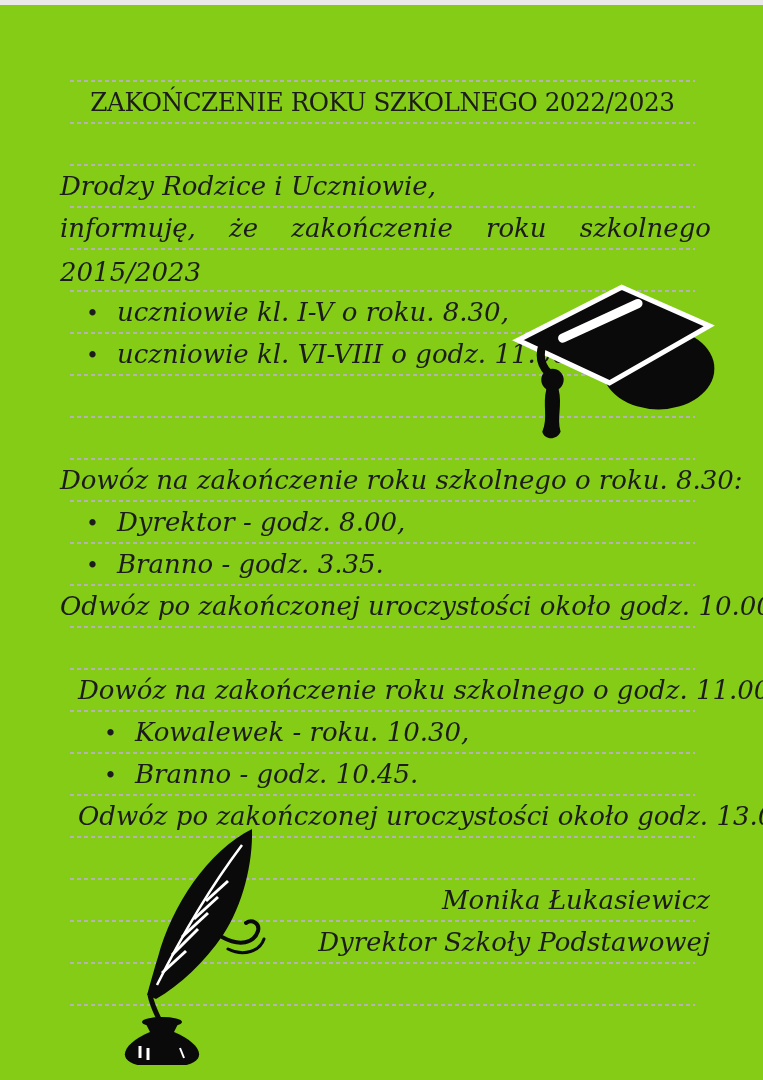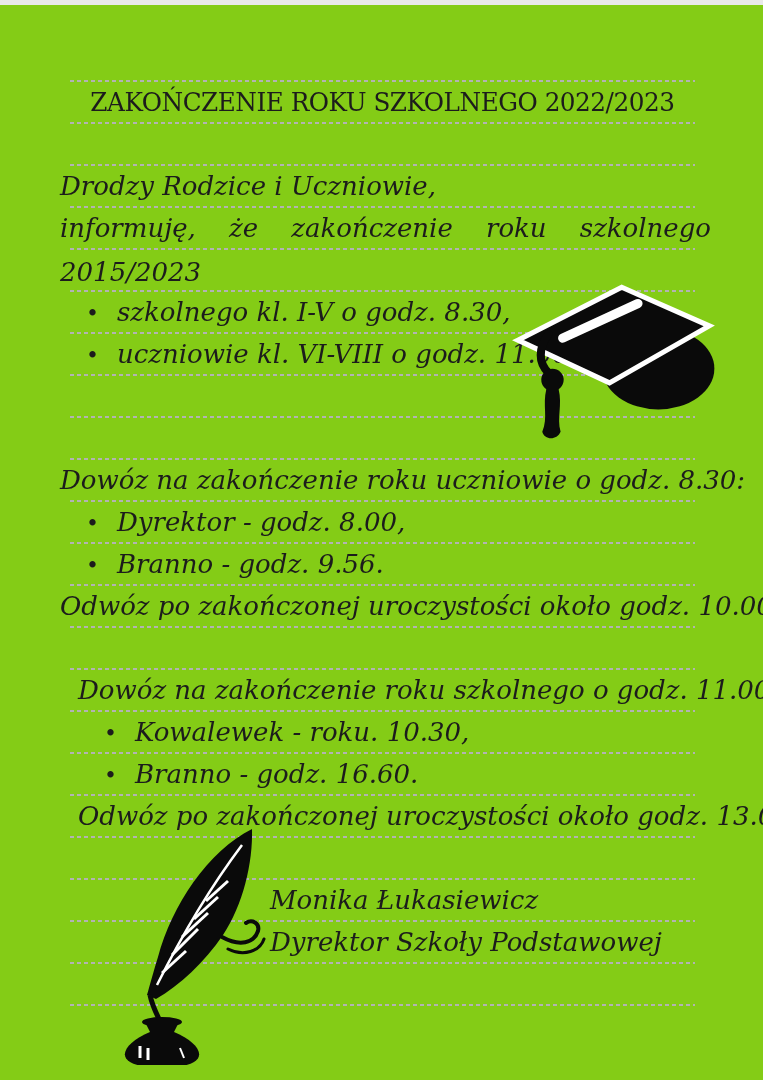--- a/index.html
+++ b/index.html
@@ -29,21 +29,21 @@
   .title-row span{display:inline-block;transform:scaleX(0.95);transform-origin:center;}
   .justified{
     width:651px;white-space:normal;
     text-align:justify;text-align-last:justify;
   }
   .bullet-row{display:flex;align-items:baseline;}
   .bullet-row .dot{
     font-style:normal;font-size:22px;
     padding-left:26px;padding-right:18px;
   }
-  .sig-row{left:270px;width:440px;text-align:left;}
+  .sig-row{left:270px;width:440px;text-align:right;}
   .art{position:absolute;}
   .art svg{display:block;width:100%;height:100%;}
 </style>
 </head>
 <body>
 
 <div class="page">
 
   <div id="rules">
       <div class="rule" style="top: 75px;"></div>
@@ -73,57 +73,57 @@
 
   <div class="row title-row" style="top:75px">
     <span>ZAKOŃCZENIE ROKU SZKOLNEGO 2022/2023</span>
   </div>
 
   <div class="row" style="top:159px">Drodzy Rodzice i Uczniowie,</div>
   <div class="row justified" style="top:201px">informuję, że zakończenie roku szkolnego 2015/2023</div>
 
   <div class="row bullet-row" style="top:285px">
     <span class="dot">•</span>
-    <span>szkolnego kl. I-V o godz. 8.30,</span>
+    <span>uczniowie kl. I-V o roku. 8.30,</span>
   </div>
   <div class="row bullet-row" style="top:327px">
     <span class="dot">•</span>
     <span>uczniowie kl. VI-VIII o godz. 11.00.</span>
   </div>
 
   <div class="art" style="left:503px;top:270px;width:215px;height:168px">
     <svg viewBox="0 0 210 165" xmlns="http://www.w3.org/2000/svg">
       <ellipse cx="152" cy="92" rx="55" ry="40" fill="#0a0a0a"></ellipse>
       <polygon points="14,64 116,12 202,50 104,106" fill="#0a0a0a" stroke="#ffffff" stroke-width="5"></polygon>
       <line x1="58" y1="62" x2="132" y2="28" stroke="#ffffff" stroke-width="9" stroke-linecap="round"></line>
       <path d="M44,58 C 34,72 34,86 44,96" fill="none" stroke="#0a0a0a" stroke-width="8" stroke-linecap="round"></path>
       <circle cx="48" cy="103" r="11" fill="#0a0a0a"></circle>
       <path d="M42,112 C 38,128 44,140 38,154 C 40,162 52,163 56,154 C 52,140 58,128 54,112 Z" fill="#0a0a0a"></path>
     </svg>
   </div>
 
-  <div class="row" style="top:453px">Dowóz na zakończenie roku uczniowie o godz. 8.30:</div>
+  <div class="row" style="top:453px">Dowóz na zakończenie roku szkolnego o roku. 8.30:</div>
   <div class="row bullet-row" style="top:495px">
     <span class="dot">•</span>
     <span>Dyrektor - godz. 8.00,</span>
   </div>
   <div class="row bullet-row" style="top:537px">
     <span class="dot">•</span>
-    <span>Branno - godz. 9.56.</span>
+    <span>Branno - godz. 3.35.</span>
   </div>
   <div class="row" style="top:579px">Odwóz po zakończonej uroczystości około godz. 10.00.</div>
 
   <div class="row" style="top:663px;left:78px">Dowóz na zakończenie roku szkolnego o godz. 11.00:</div>
   <div class="row bullet-row" style="top:705px;left:78px">
     <span class="dot">•</span>
     <span>Kowalewek - roku. 10.30,</span>
   </div>
   <div class="row bullet-row" style="top:747px;left:78px">
     <span class="dot">•</span>
-    <span>Branno - godz. 16.60.</span>
+    <span>Branno - godz. 10.45.</span>
   </div>
   <div class="row" style="top:789px;left:78px">Odwóz po zakończonej uroczystości około godz. 13.00.</div>
 
   <div class="art" style="left:102px;top:820px;width:215px;height:240px">
     <svg viewBox="0 0 215 240" xmlns="http://www.w3.org/2000/svg">
       <path d="M150,4 C 106,26 70,80 56,132 C 51,148 48,160 45,170 L 54,174 C 78,160 102,138 121,110 C 141,80 151,38 150,4 Z" fill="#0a0a0a"></path>
       <path d="M140,20 C 110,60 80,110 55,160" fill="none" stroke="#ffffff" stroke-width="2.5"></path>
       <line x1="70" y1="130" x2="96" y2="104" stroke="#ffffff" stroke-width="3"></line>
       <line x1="80" y1="112" x2="106" y2="88" stroke="#ffffff" stroke-width="3"></line>
       <line x1="92" y1="94" x2="116" y2="72" stroke="#ffffff" stroke-width="3"></line>

